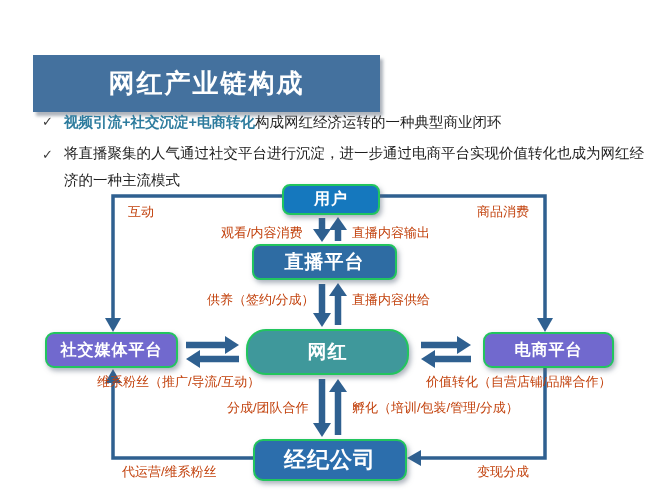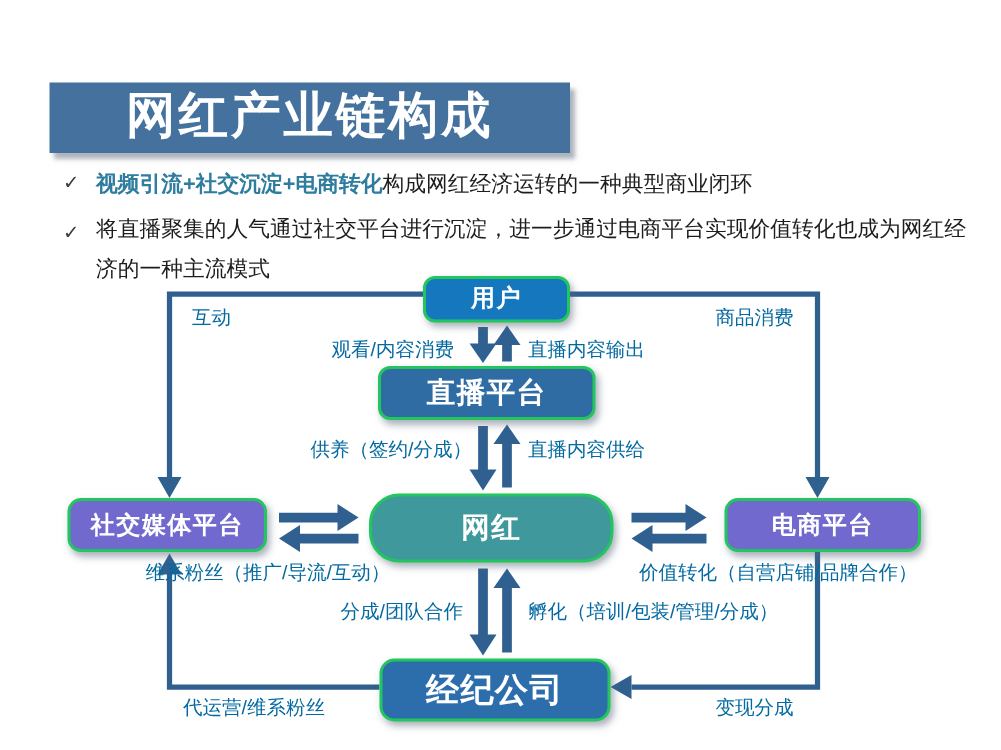--- a/index.html
+++ b/index.html
@@ -1,42 +1,42 @@
 <!DOCTYPE html>
 <html><head>
 <meta charset="utf-8">
 <style>
   html,body { margin:0; padding:0; background:#fff; }
   .stage {
     position:relative; width:667px; height:500px; background:#ffffff;
     font-family:"Liberation Sans","DejaVu Sans",sans-serif; overflow:hidden;
   }
   .banner {
-    position:absolute; left:33px; top:55px; width:347px; height:47px;
+    position:absolute; left:33px; top:55px; width:347px; height:57px;
     background:#44719E; box-shadow:3px 4px 3px rgba(108,118,133,.55);
-    display:flex; align-items:flex-start; justify-content:center;
-    color:#fff; font-size:33px; font-weight:bold; letter-spacing:2px;
+    display:flex; align-items:center; justify-content:center;
+    color:#fff; font-size:26px; font-weight:bold; letter-spacing:2px;
   }
   .bullet { position:absolute; font-size:14.5px; color:#1d1d1d; padding-left:24px; }
   .bullet .check { position:absolute; left:2px; top:1px; font-size:13px; color:#3a3a3a; }
   .bullet .hl { color:#2E7C9E; font-weight:bold;margin-top:20px; }
   .b1 { left:40px; top:113px; width:600px; }
   .b2 { left:40px; top:140px; width:580px; line-height:27px; }
   .node {
     position:absolute; display:flex; align-items:center; justify-content:center;
     color:#fff; font-weight:bold; border:2px solid #22c55e; box-sizing:border-box;
     box-shadow:2px 3px 5px rgba(90,104,124,.5); letter-spacing:1px;
   }
   .n-user   { left:282px; top:184px; width:98px;  height:31px; background:#1578BE; border-radius:8px;  font-size:16px; }
   .n-live   { left:252px; top:244px; width:145px; height:36px; background:#2E6CA3; border-radius:8px;  font-size:19px; }
   .n-social { left:45px;  top:332px; width:133px; height:36px; background:#7169CE; border-radius:9px;  font-size:16px; }
   .n-inf    { left:246px; top:329px; width:163px; height:46px; background:#3F989B; border-radius:20px; font-size:19px; }
   .n-ecom   { left:483px; top:332px; width:131px; height:36px; background:#7169CE; border-radius:9px;  font-size:16px; }
   .n-agency { left:253px; top:439px; width:154px; height:42px; background:#2C6EAC; border-radius:10px; font-size:22px; }
-  .elabel { position:absolute; font-size:13px; color:#0369a1; white-space:nowrap; }
+  .elabel { position:absolute; font-size:13px; color:#c2410c; white-space:nowrap; }
   svg.connectors { position:absolute; left:0; top:0; }
   svg.connectors polyline, svg.connectors line { stroke:#2F6090; fill:none; }
   svg.connectors polygon { fill:#2F6090; stroke:none; }
 </style>
 </head>
 <body>
 
 <div class="stage">
 
   <svg class="connectors" width="667" height="500" viewBox="0 0 667 500">

